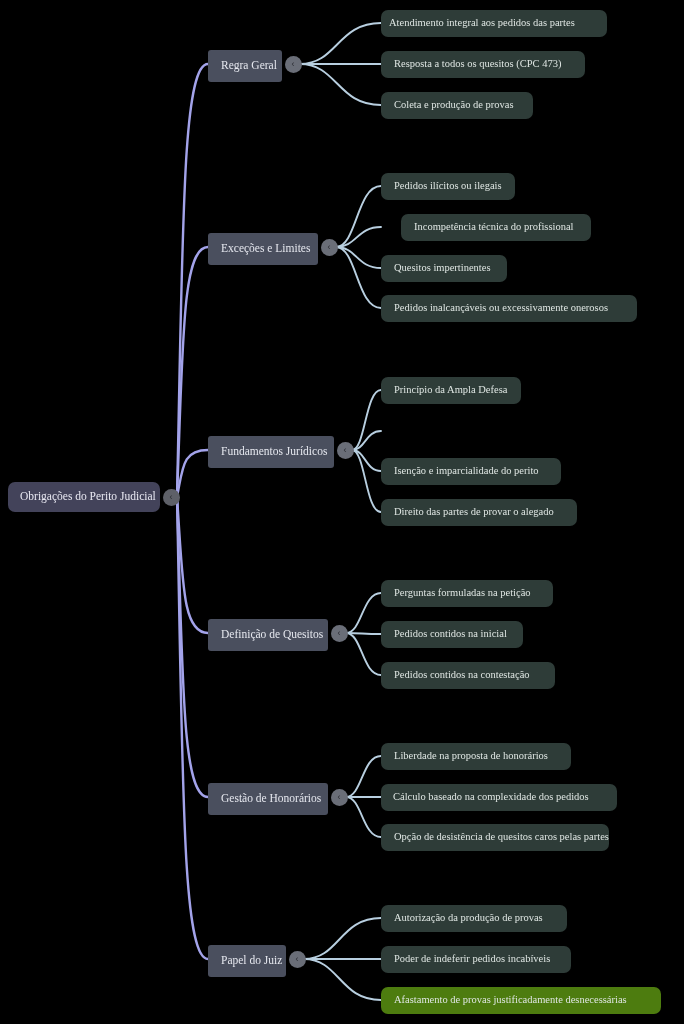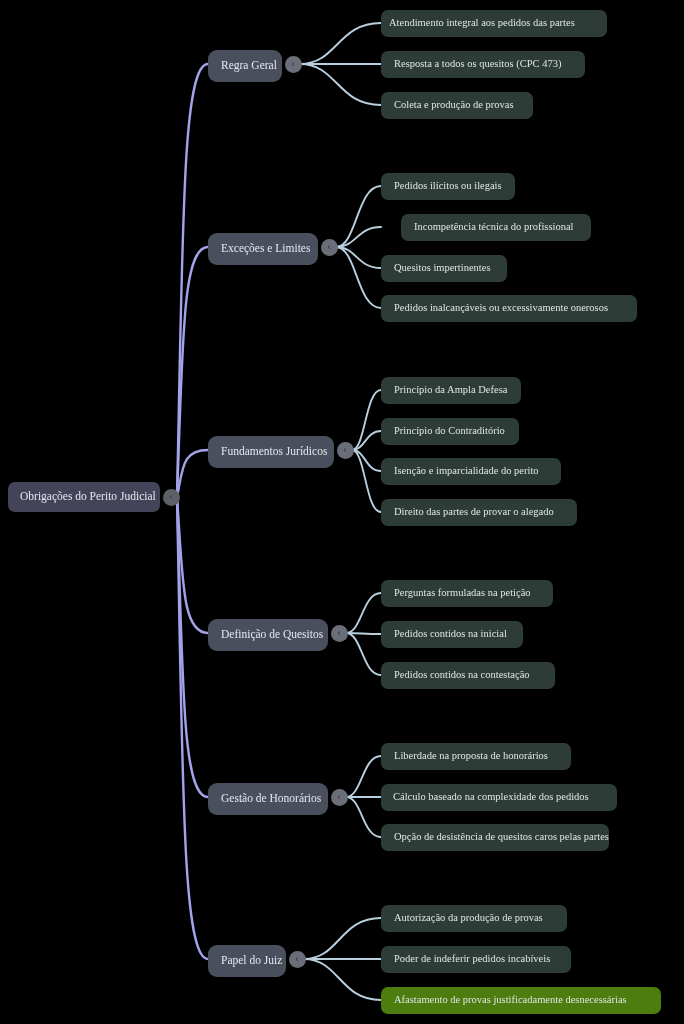--- a/index.html
+++ b/index.html
@@ -50,21 +50,21 @@
     height: 30px;
     border-radius: 7px;
   }
 
   .node.branch {
     background: #4a4f5e;
     color: #e6e8ef;
     font-size: 11.5px;
     padding: 16px 13px;
     height: 29px;
-    border-radius: 9px;
+    border-radius: 3px;
   }
 
   .node.leaf {
     background: #2e3c38;
     color: #dfe6e3;
     font-size: 10.5px;
     padding: 0 13px;
     height: 27px;
     border-radius: 7px;
   }
@@ -166,23 +166,20 @@
     </div>
     <div class="node branch" style="left: 208px; top: 435.5px; width: 126px; background: rgb(74, 79, 94);">
       <span class="label">Fundamentos Jurídicos</span>
     </div>
     <div class="toggle" style="left: 336.5px; top: 441.5px;">
       <span>‹</span>
     </div>
     <div class="node leaf" style="left: 381px; top: 376.5px; width: 140px; background: rgb(46, 60, 56);">
       <span class="label">Princípio da Ampla Defesa</span>
     </div>
-    <div class="node leaf" style="left: 381px; top: 417.5px; width: 138px; background: rgb(46, 60, 56);">
-      <span class="label">Princípio do Contraditório</span>
-    </div>
     <div class="node leaf" style="left: 381px; top: 457.5px; width: 180px; background: rgb(46, 60, 56);">
       <span class="label">Isenção e imparcialidade do perito</span>
     </div>
     <div class="node leaf" style="left: 381px; top: 498.5px; width: 196px; background: rgb(46, 60, 56);">
       <span class="label">Direito das partes de provar o alegado</span>
     </div>
     <div class="node branch" style="left: 208px; top: 618.5px; width: 120px; background: rgb(74, 79, 94);">
       <span class="label">Definição de Quesitos</span>
     </div>
     <div class="toggle" style="left: 330.5px; top: 624.5px;">

